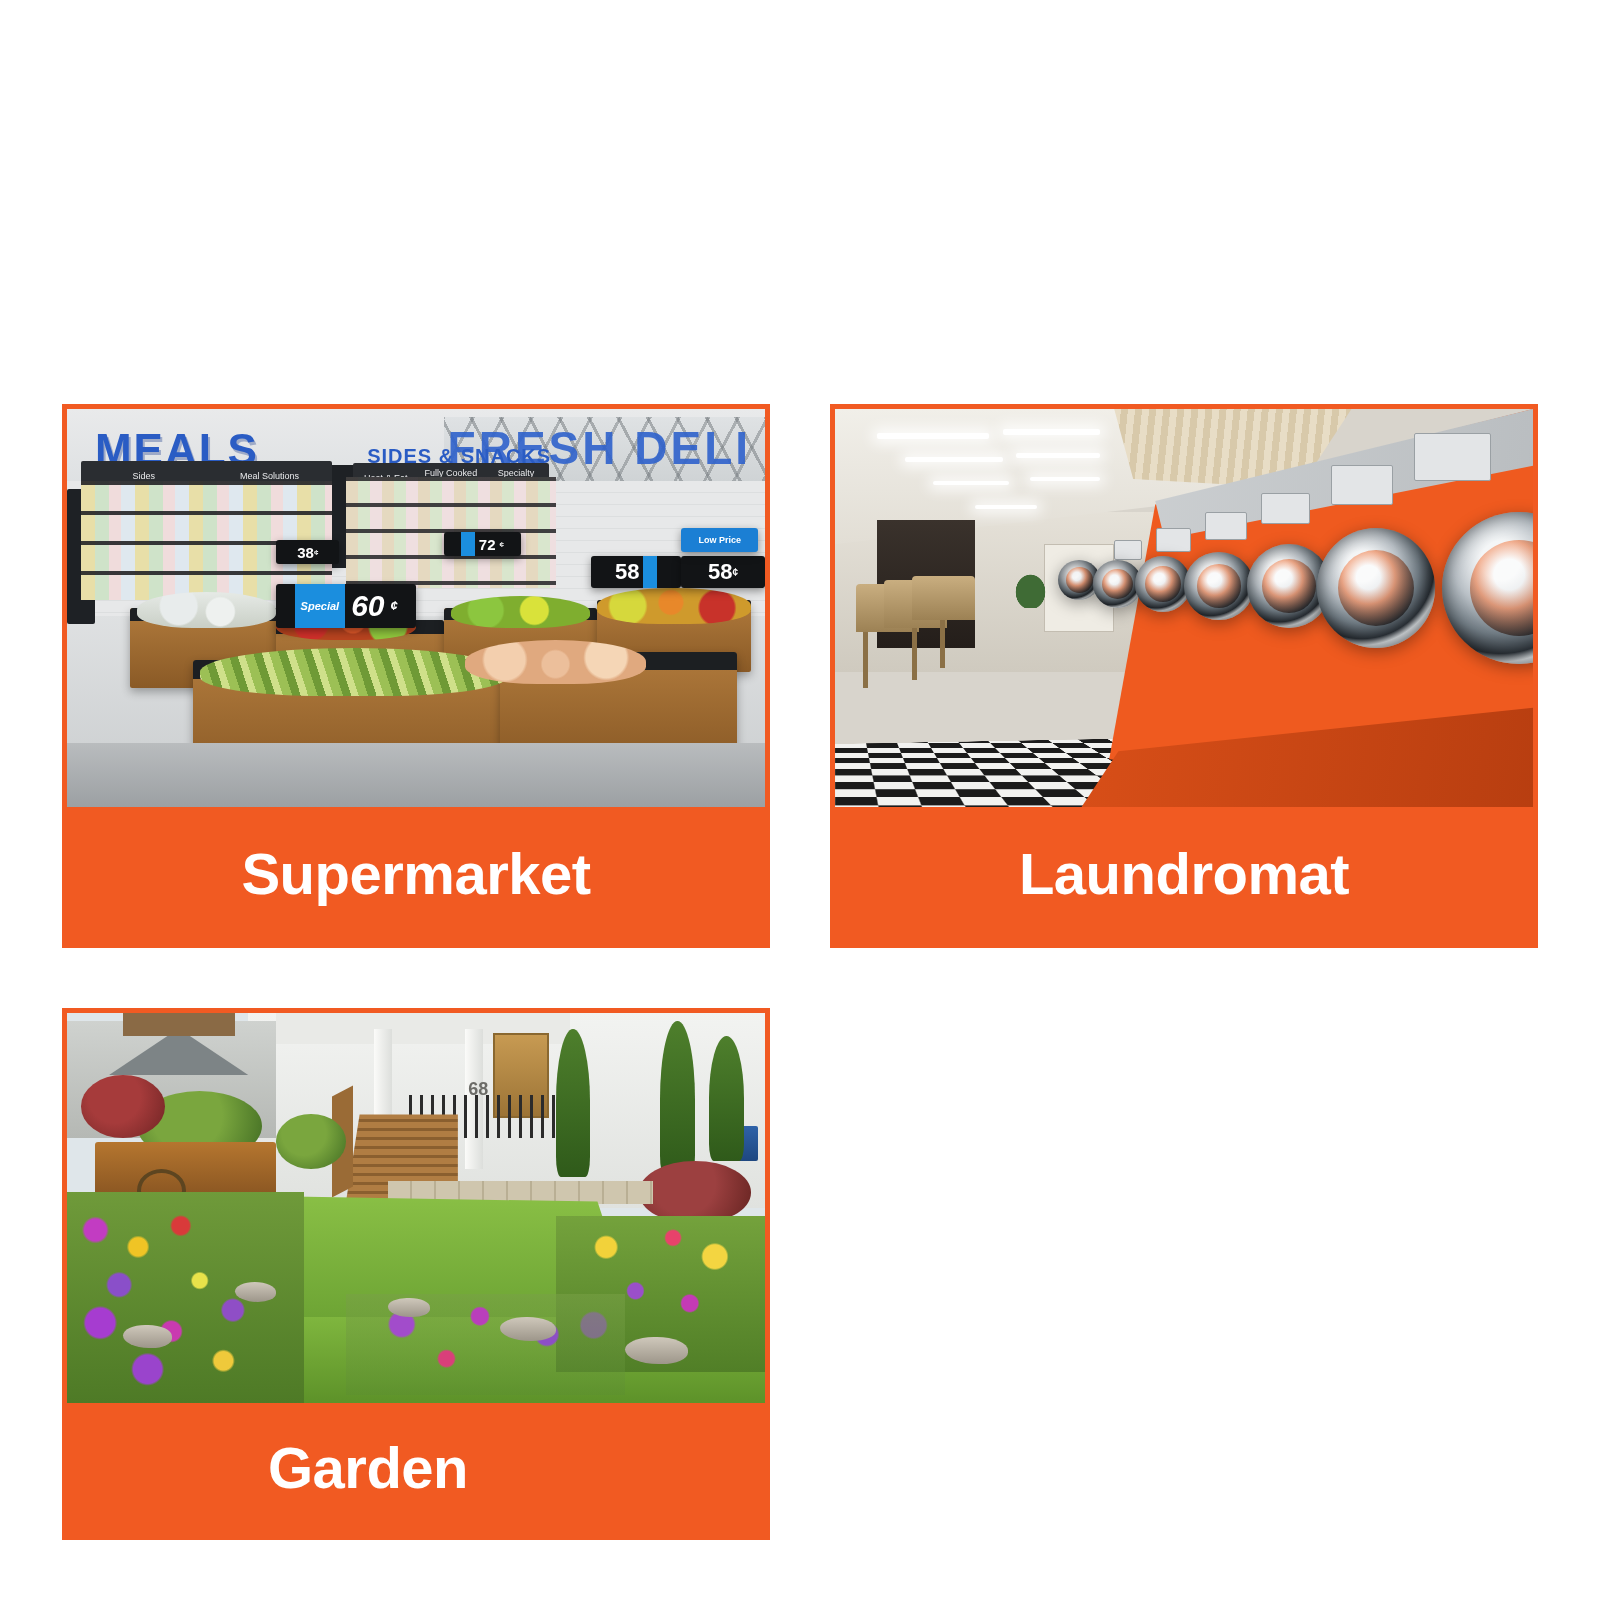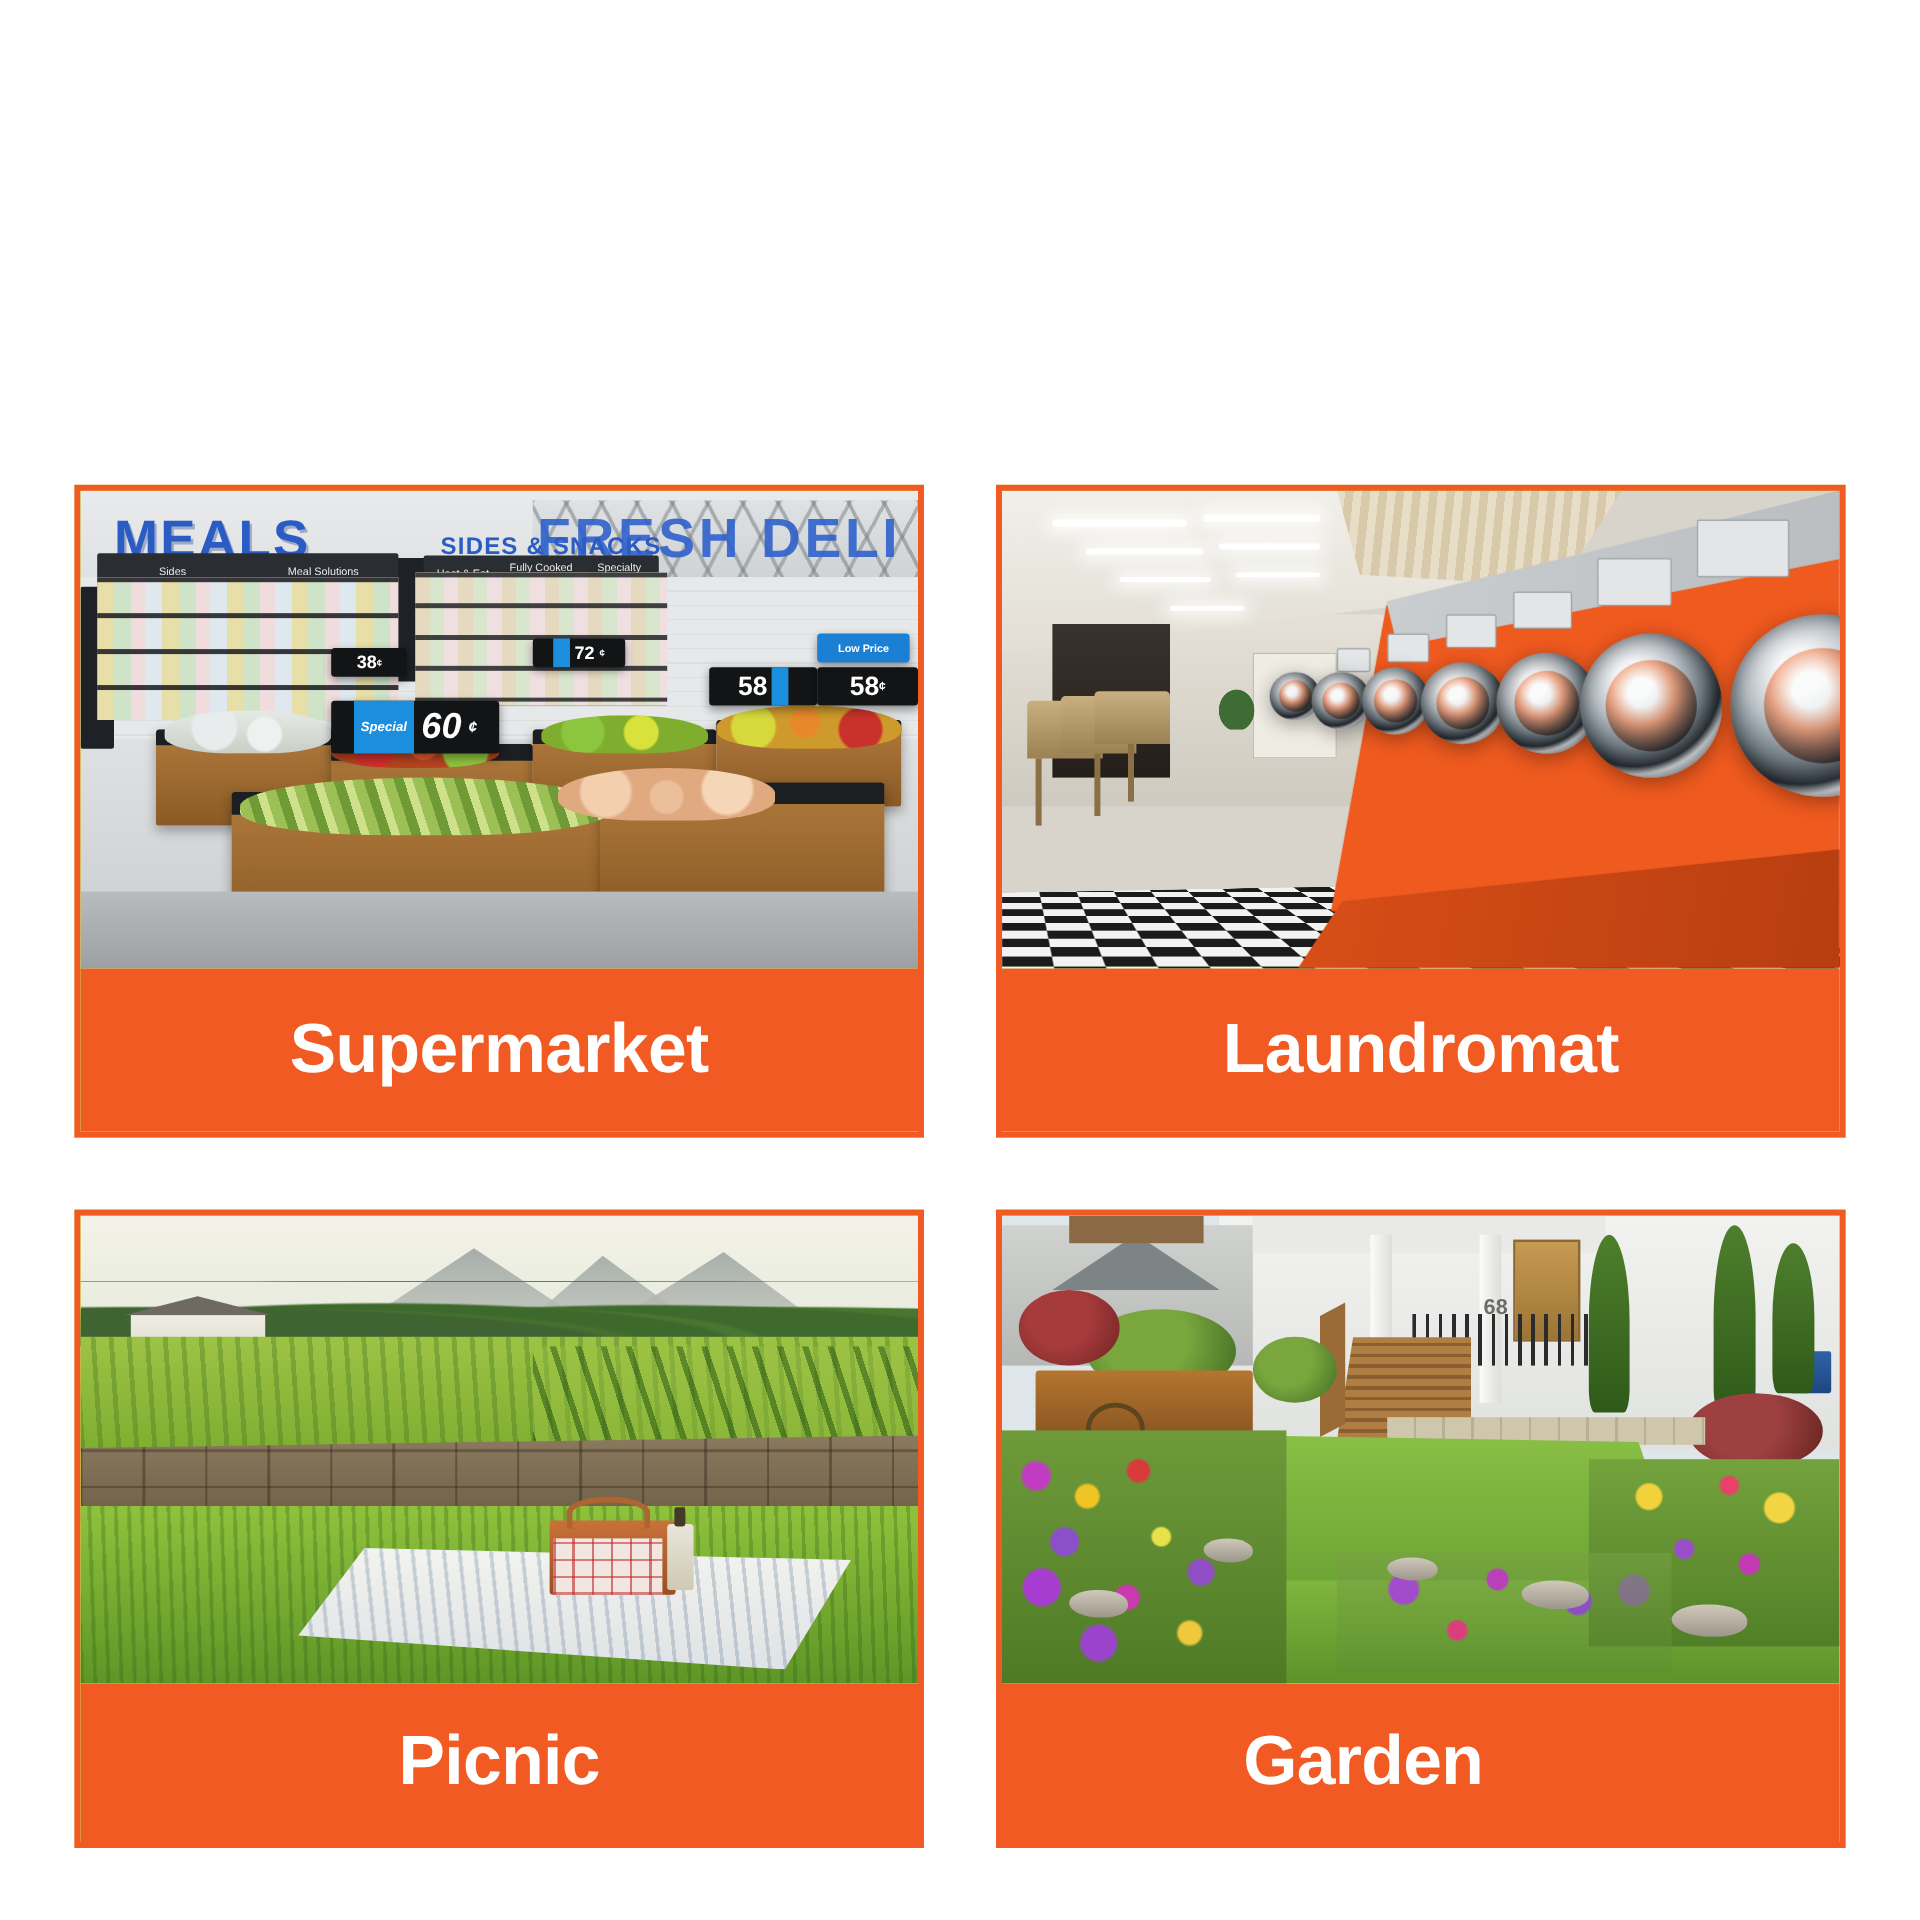--- a/index.html
+++ b/index.html
@@ -34,21 +34,21 @@
   .grid {
     position: absolute; left: 62px; top: 404px;
     width: 1476px; height: 1136px;
     display: grid;
     grid-template-columns: 708px 708px;
     grid-template-rows: 544px 532px;
     column-gap: 60px; row-gap: 60px;
   }
   .card {
     position: relative;
-    background: #bef264;
+    background: #fdba74;
     border: 5px solid #F15A22;
     display: flex; flex-direction: column;
     overflow: hidden;
   }
   .card-photo { position: relative; width: 100%; flex: 0 0 auto; overflow: hidden; }
   .card-photo.tall { height: 398px; }
   .card-photo.tall2 { height: 390px; }
   .scene { position: absolute; inset: 0; overflow: hidden; }
   .card-caption {
     flex: 1 1 auto;
@@ -421,42 +421,20 @@
           <div class="ld-drum" style="left:43%; top:37%; width:8%;  height:14%;"></div>
           <div class="ld-drum" style="left:50%; top:36%; width:10%; height:17%;"></div>
           <div class="ld-drum" style="left:59%; top:34%; width:12%; height:21%;"></div>
           <div class="ld-drum" style="left:69%; top:30%; width:17%; height:30%;"></div>
           <div class="ld-drum" style="left:87%; top:26%; width:22%; height:38%;"></div>
         </div>
       </div>
       <div class="card-caption">Laundromat</div>
     </div>
 
-    <div class="card">
-      <div class="card-photo tall2">
-        <div class="scene">
-          <div class="pc-sky"></div>
-          <div class="pc-mtn m1"></div>
-          <div class="pc-mtn m2"></div>
-          <div class="pc-mtn m3"></div>
-          <div class="pc-treeline"></div>
-          <div class="pc-house"></div>
-          <div class="pc-field"></div>
-          <div class="pc-vine"></div>
-          <div class="pc-wall"></div>
-          <div class="pc-grass"></div>
-          <div class="pc-blanket"></div>
-          <div class="pc-basket"></div>
-          <div class="pc-cloth"></div>
-          <div class="pc-handle"></div>
-          <div class="pc-bottle"></div>
-        </div>
-      </div>
-      <div class="card-caption">Picnic</div>
-    </div>
 
     <div class="card">
       <div class="card-photo tall2">
         <div class="scene">
           <div class="gd-sky"></div>
           <div class="gd-house"></div>
           <div class="gd-house2"></div>
           <div class="gd-roof"></div>
           <div class="gd-roofB"></div>
           <div class="gd-porchroof"></div>

